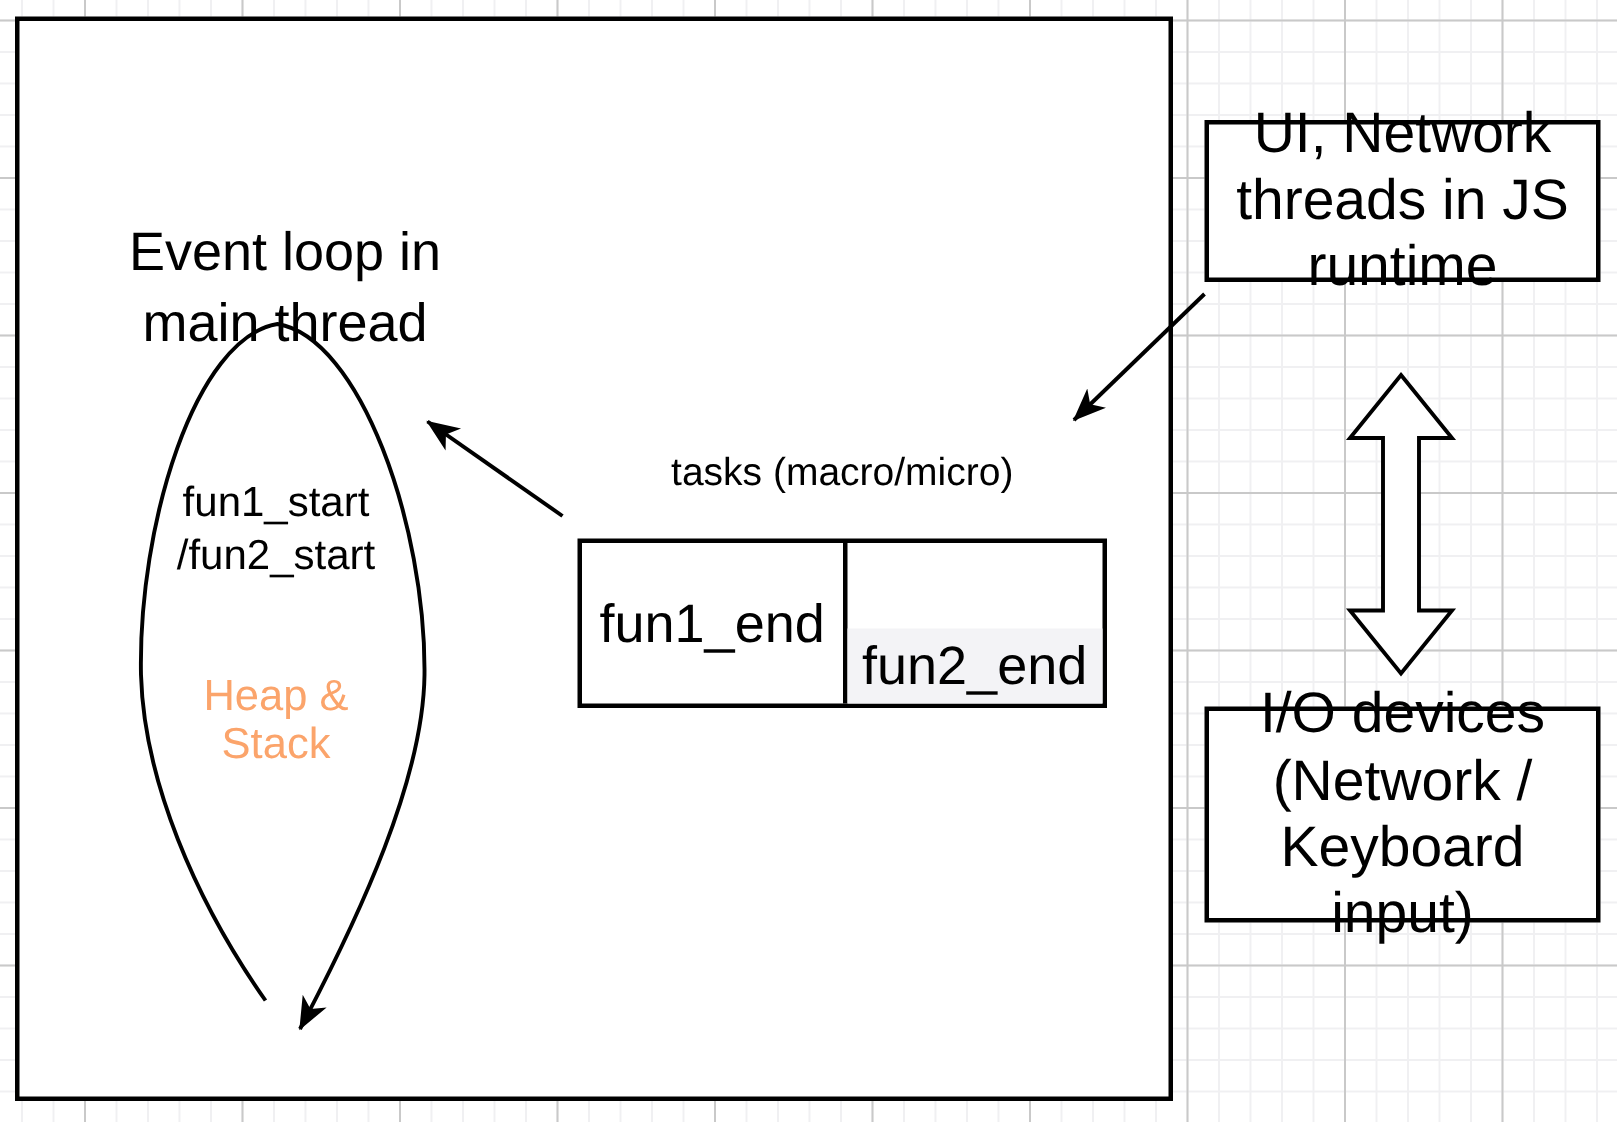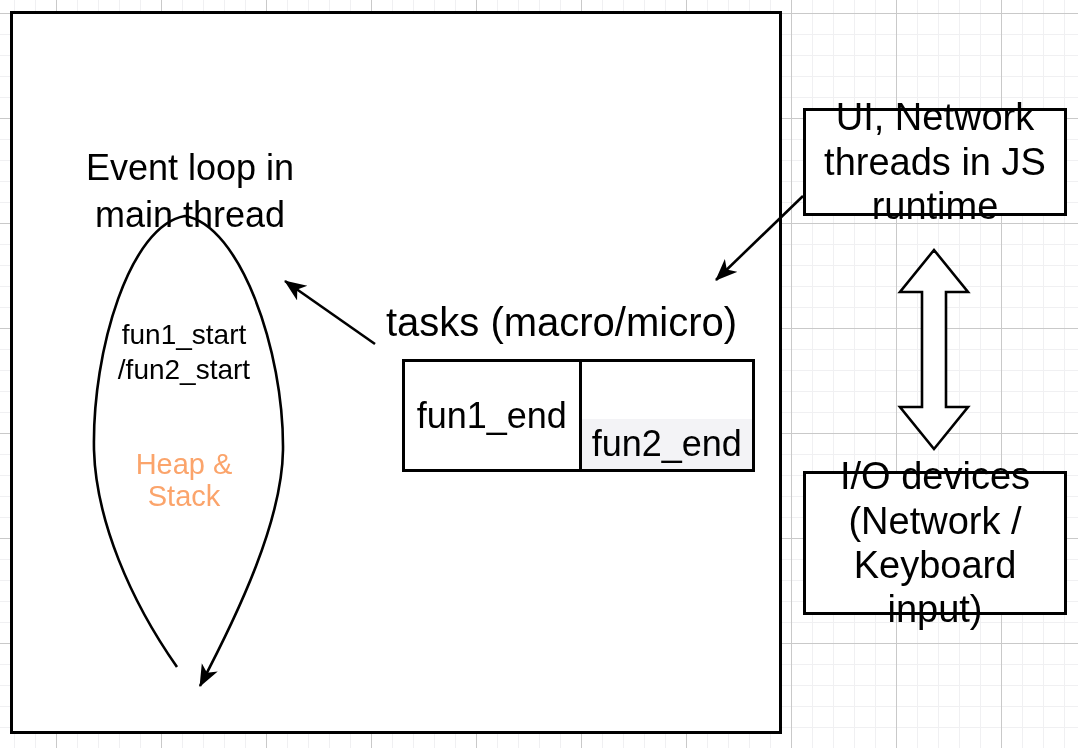--- a/index.html
+++ b/index.html
@@ -42,26 +42,26 @@
     left: 64px; top: 318px; width: 240px;
     font-size: 28px; line-height: 1.24;
   }
   .heap-stack-label {
     left: 64px; top: 448px; width: 240px;
     font-size: 29px; line-height: 1.12;
     color: #fba46b;
   }
   .tasks-label {
     left: 385px; top: 300px; width: 353px;
-    font-size: 40px; line-height: 1.1;
+    font-size: 26px; line-height: 1.1;
   }
 
   .tasks-table {
     position: absolute;
-    left: 402px; top: 359px;
+    left: 385px; top: 359px;
     width: 353px; height: 113px;
     border: 3px solid #000;
     background: #fff;
     display: flex;
   }
   .task-cell {
     flex: 1 1 50%;
     display: flex; align-items: center; justify-content: center;
     font-size: 36px;
   }
@@ -74,21 +74,21 @@
   .side-box {
     position: absolute;
     left: 803px;
     width: 264px;
     border: 3px solid #000;
     background: #fff;
     display: flex; align-items: center; justify-content: center;
     font-size: 38px; line-height: 1.17;
     text-align: center; white-space: pre-line;
   }
-  .ui-threads-box { top: 108px;  height: 108px; }
+  .ui-threads-box { top: 80px;  height: 108px; }
   .io-devices-box { top: 471px; height: 144px; }
 
   .overlay {
     position: absolute; inset: 0;
     width: 1078px; height: 748px;
     pointer-events: none;
     z-index: 10;
   }
 </style>
 </head>

